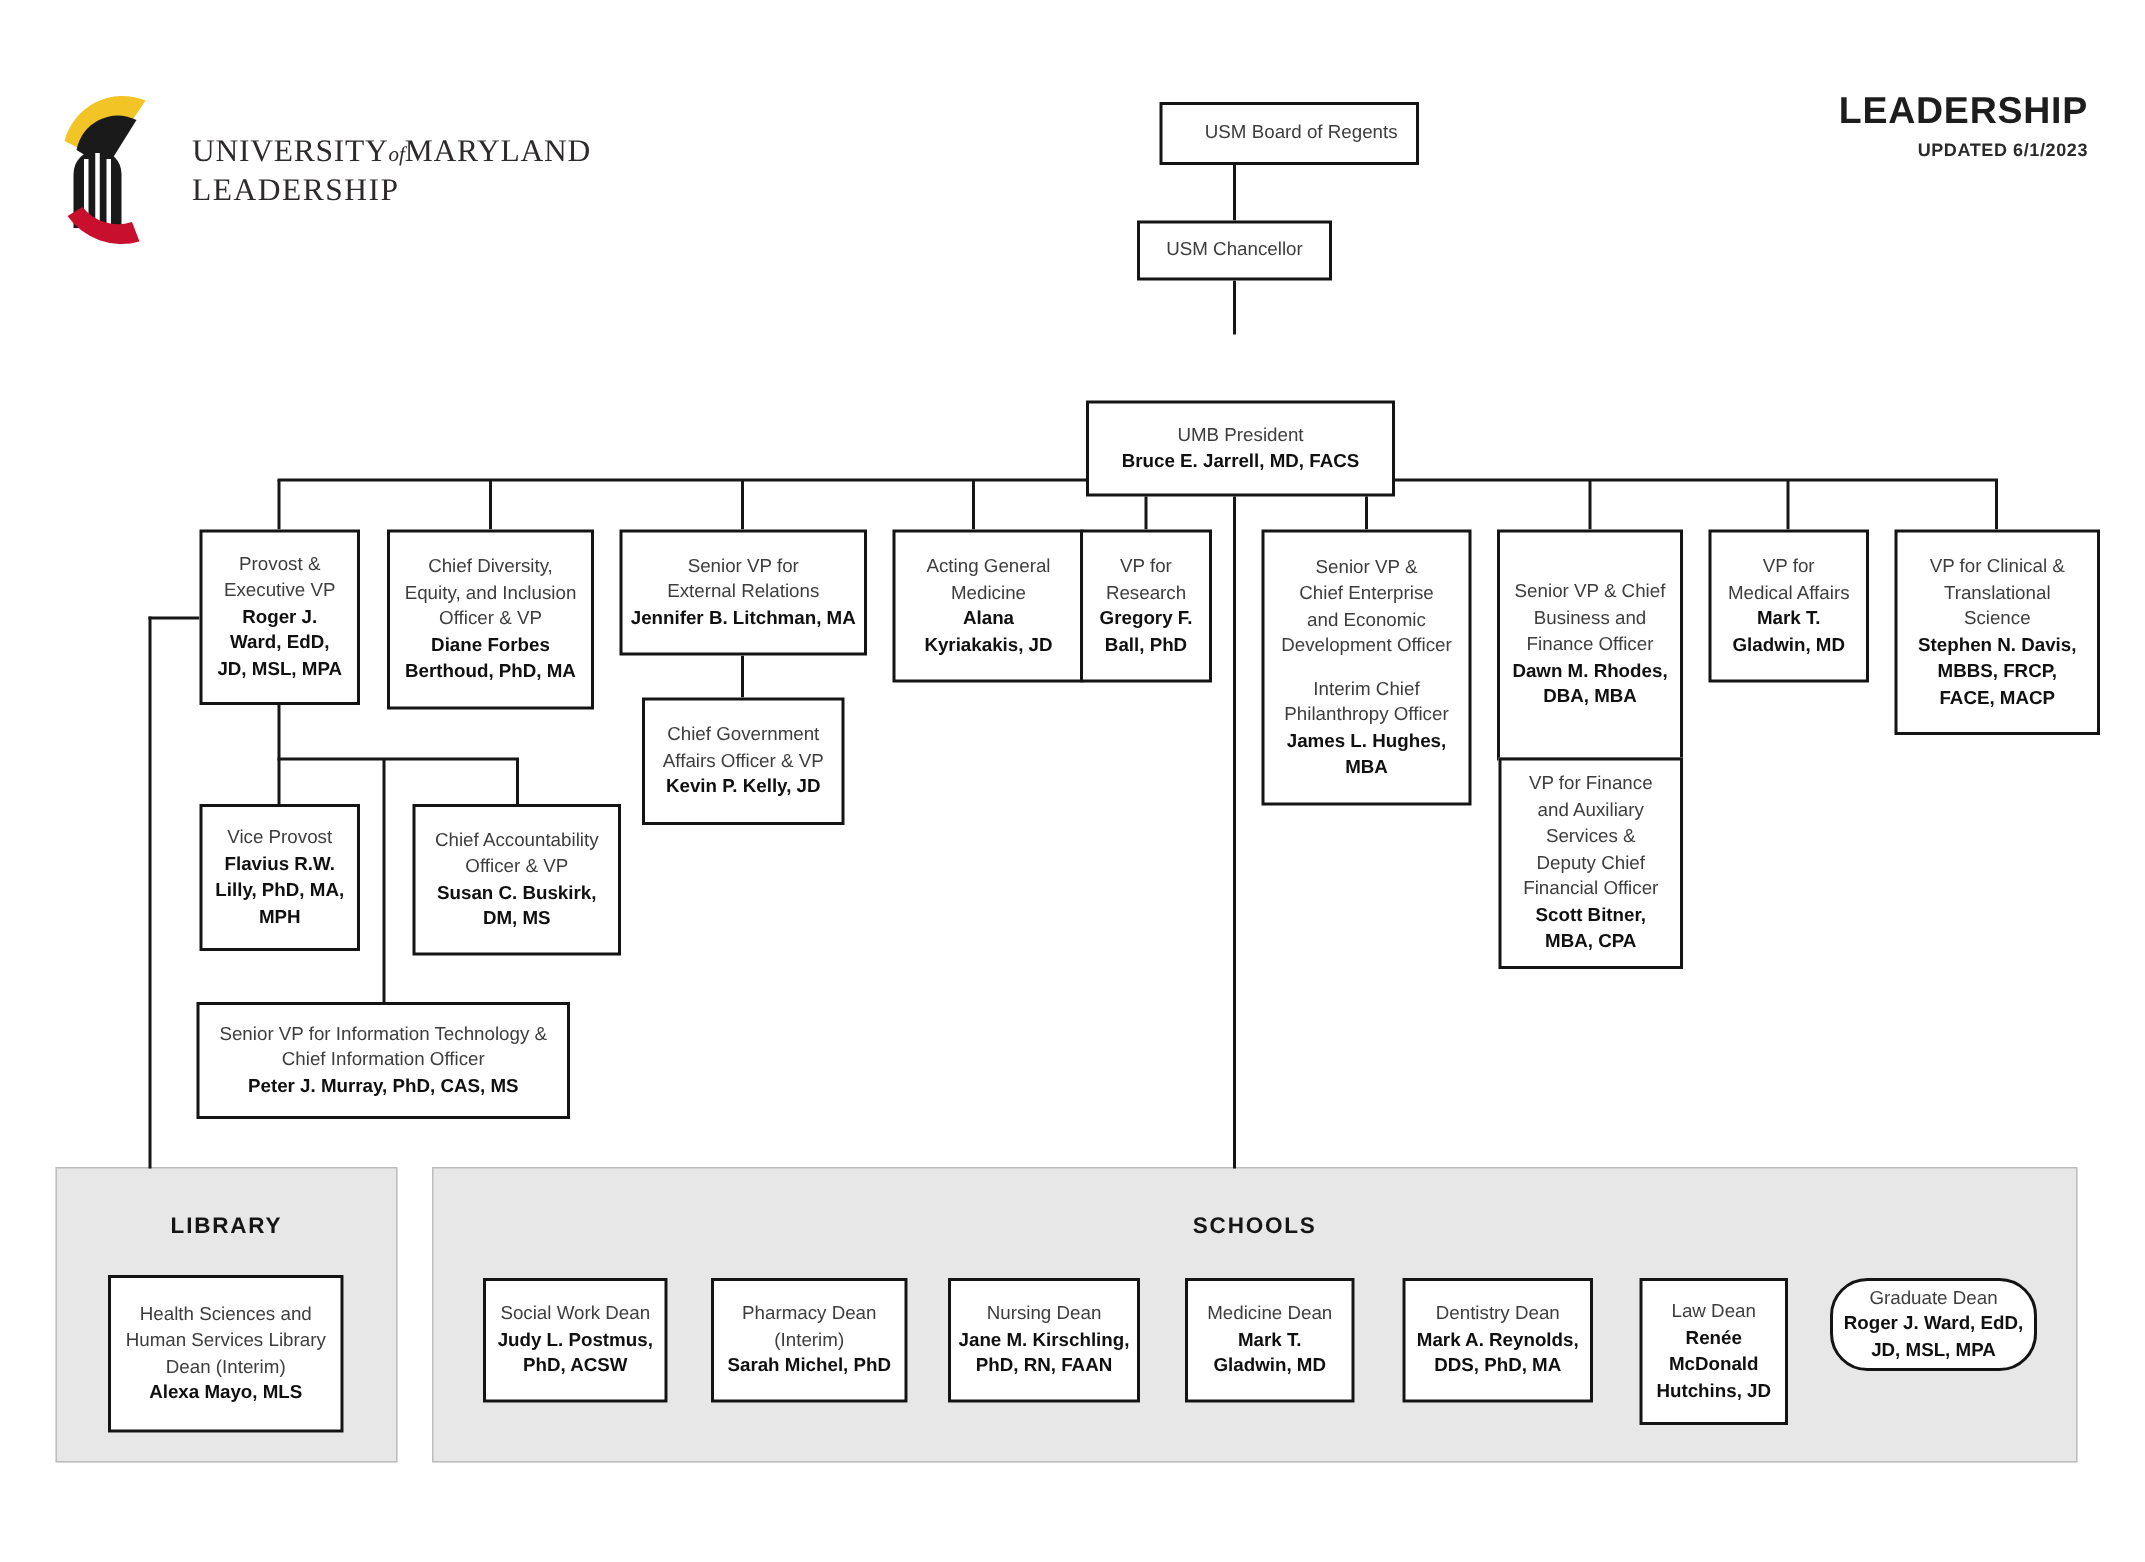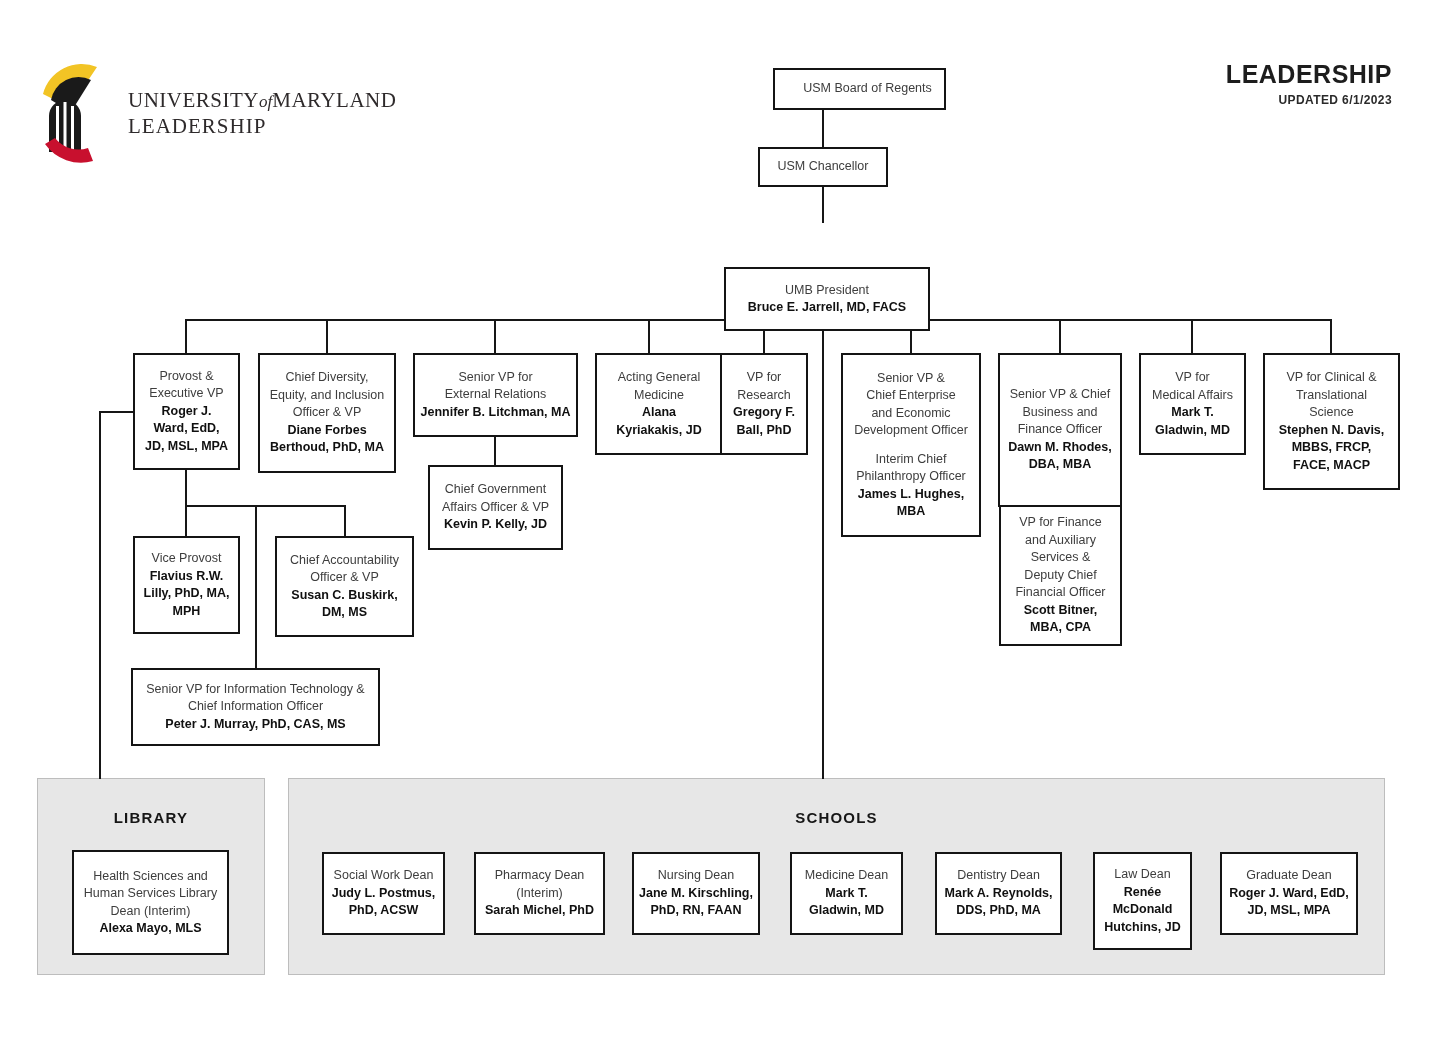--- a/index.html
+++ b/index.html
@@ -2,21 +2,21 @@
 <html><head>
 <meta charset="utf-8">
 <style>
   html,body{margin:0;padding:0;background:#fff;}
   .page{position:relative;width:1430px;height:1041px;background:#ffffff;overflow:hidden;
         font-family:"Liberation Sans",sans-serif;}
   
   .logo{position:absolute;left:35px;top:60px;width:86px;height:108px;}
   .wordmark{position:absolute;left:128px;top:88px;color:#2e2a2b;font-family:"Liberation Serif",serif;}
   .wordmark .l1{font-size:21px;letter-spacing:.5px;}
-  .wordmark .l1 .of{font-style:italic;font-size:17px;letter-spacing:0;}
+  .wordmark .l1 .of{font-style:italic;font-size:14px;letter-spacing:0;}
   .wordmark .l2{font-size:21px;letter-spacing:1px;margin-top:1px;}
   .hdr-right{position:absolute;right:38px;top:60px;text-align:right;color:#1d1d1d;}
   .hdr-right .t{font-size:25px;font-weight:bold;letter-spacing:.5px;}
   .hdr-right .u{font-size:12px;font-weight:bold;letter-spacing:.4px;margin-top:4px;color:#2a2a2a;}
   
   svg.wires{position:absolute;left:0;top:0;z-index:2;pointer-events:none;}
   svg.wires line{stroke:#161616;stroke-width:2;}
   
   .gray{position:absolute;background:#e7e7e7;border:1px solid #bdbdbd;z-index:1;box-sizing:border-box;}
   .sec-title{position:absolute;left:0;right:0;text-align:center;font-size:15px;font-weight:bold;
@@ -222,19 +222,19 @@
       <div class="ln">Dentistry Dean</div>
       <div class="ln bold">Mark A. Reynolds,</div>
       <div class="ln bold">DDS, PhD, MA</div>
     </div>
   <div class="obox" style="left:1093px;top:852px;width:99px;height:98px;">
       <div class="ln">Law Dean</div>
       <div class="ln bold">Renée</div>
       <div class="ln bold">McDonald</div>
       <div class="ln bold">Hutchins, JD</div>
     </div>
-  <div class="obox" style="left:1220px;top:852px;width:138px;height:83px;">
+  <div class="obox" style="left:1220px;top:852px;width:138px;height:62px;border-radius:25px;">
       <div class="ln">Graduate Dean</div>
       <div class="ln bold">Roger J. Ward, EdD,</div>
       <div class="ln bold">JD, MSL, MPA</div>
     </div>
 
 </div>
 
 </body></html>

